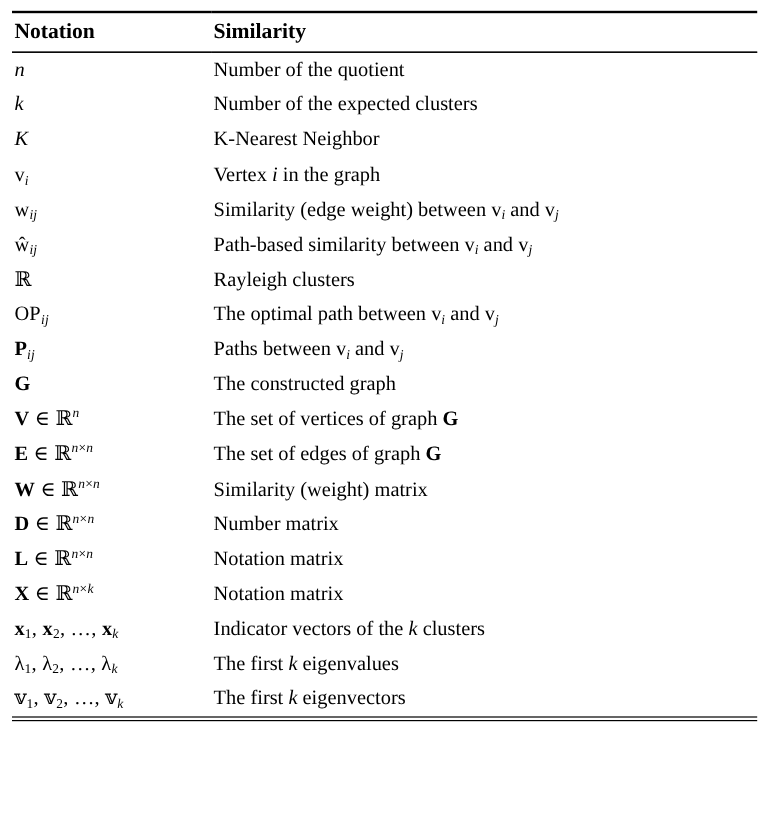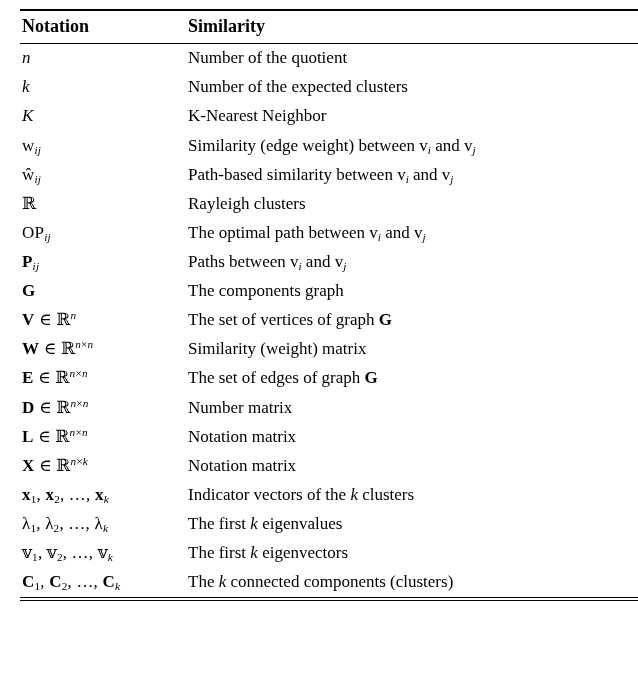--- a/index.html
+++ b/index.html
@@ -8,21 +8,21 @@
     background: #ffffff;
   }
   body {
     width: 638px;
     height: 680px;
     overflow: hidden;
     font-family: "Liberation Serif", "DejaVu Serif", serif;
     color: #000000;
   }
   .table-wrap {
-    padding: 9px 8px 0 20px;
+    padding: 9px 8px 0 10px;
   }
   table {
     border-collapse: collapse;
     width: 621px;
     table-layout: fixed;
   }
   col.c-notation { width: 166px; }
   col.c-description { width: 455px; }
   thead th {
     text-align: left;
@@ -84,20 +84,24 @@
         </tr>
         <tr>
           <td class="notation"><i>k</i></td>
           <td class="description">Number of the expected clusters</td>
         </tr>
         <tr>
           <td class="notation"><i>K</i></td>
           <td class="description">K-Nearest Neighbor</td>
         </tr>
         <tr>
+          <td class="notation">v<sub><i>i</i></sub></td>
+          <td class="description">Vertex <i>i</i> in the graph</td>
+        </tr>
+        <tr>
           <td class="notation">w<sub><i>ij</i></sub></td>
           <td class="description">Similarity (edge weight) between v<sub><i>i</i></sub> and v<sub><i>j</i></sub></td>
         </tr>
         <tr>
           <td class="notation">ŵ<sub><i>ij</i></sub></td>
           <td class="description">Path-based similarity between v<sub><i>i</i></sub> and v<sub><i>j</i></sub></td>
         </tr>
         <tr>
           <td class="notation">ℝ</td>
           <td class="description">Rayleigh clusters</td>
@@ -105,33 +109,33 @@
         <tr>
           <td class="notation">OP<sub><i>ij</i></sub></td>
           <td class="description">The optimal path between v<sub><i>i</i></sub> and v<sub><i>j</i></sub></td>
         </tr>
         <tr>
           <td class="notation"><b>P</b><sub><i>ij</i></sub></td>
           <td class="description">Paths between v<sub><i>i</i></sub> and v<sub><i>j</i></sub></td>
         </tr>
         <tr>
           <td class="notation"><b>G</b></td>
-          <td class="description">The components graph</td>
+          <td class="description">The constructed graph</td>
         </tr>
         <tr>
           <td class="notation"><b>V</b> ∈ ℝ<sup><i>n</i></sup></td>
           <td class="description">The set of vertices of graph <b>G</b></td>
         </tr>
         <tr>
+          <td class="notation"><b>E</b> ∈ ℝ<sup><i>n</i>×<i>n</i></sup></td>
+          <td class="description">The set of edges of graph <b>G</b></td>
+        </tr>
+        <tr>
           <td class="notation"><b>W</b> ∈ ℝ<sup><i>n</i>×<i>n</i></sup></td>
           <td class="description">Similarity (weight) matrix</td>
-        </tr>
-        <tr>
-          <td class="notation"><b>E</b> ∈ ℝ<sup><i>n</i>×<i>n</i></sup></td>
-          <td class="description">The set of edges of graph <b>G</b></td>
         </tr>
         <tr>
           <td class="notation"><b>D</b> ∈ ℝ<sup><i>n</i>×<i>n</i></sup></td>
           <td class="description">Number matrix</td>
         </tr>
         <tr>
           <td class="notation"><b>L</b> ∈ ℝ<sup><i>n</i>×<i>n</i></sup></td>
           <td class="description">Notation matrix</td>
         </tr>
         <tr>
@@ -143,22 +147,18 @@
           <td class="description">Indicator vectors of the <i>k</i> clusters</td>
         </tr>
         <tr>
           <td class="notation">λ<sub>1</sub>, λ<sub>2</sub>, …, λ<sub><i>k</i></sub></td>
           <td class="description">The first <i>k</i> eigenvalues</td>
         </tr>
         <tr>
           <td class="notation">𝕧<sub>1</sub>, 𝕧<sub>2</sub>, …, 𝕧<sub><i>k</i></sub></td>
           <td class="description">The first <i>k</i> eigenvectors</td>
         </tr>
-        <tr>
-          <td class="notation"><b>C</b><sub>1</sub>, <b>C</b><sub>2</sub>, …, <b>C</b><sub><i>k</i></sub></td>
-          <td class="description">The <i>k</i> connected components (clusters)</td>
-        </tr>
       </tbody>
   </table>
   <div class="bottom-rules">
     <div class="bottom-rules-inner"></div>
   </div>
 </div>
 
 </body></html>

